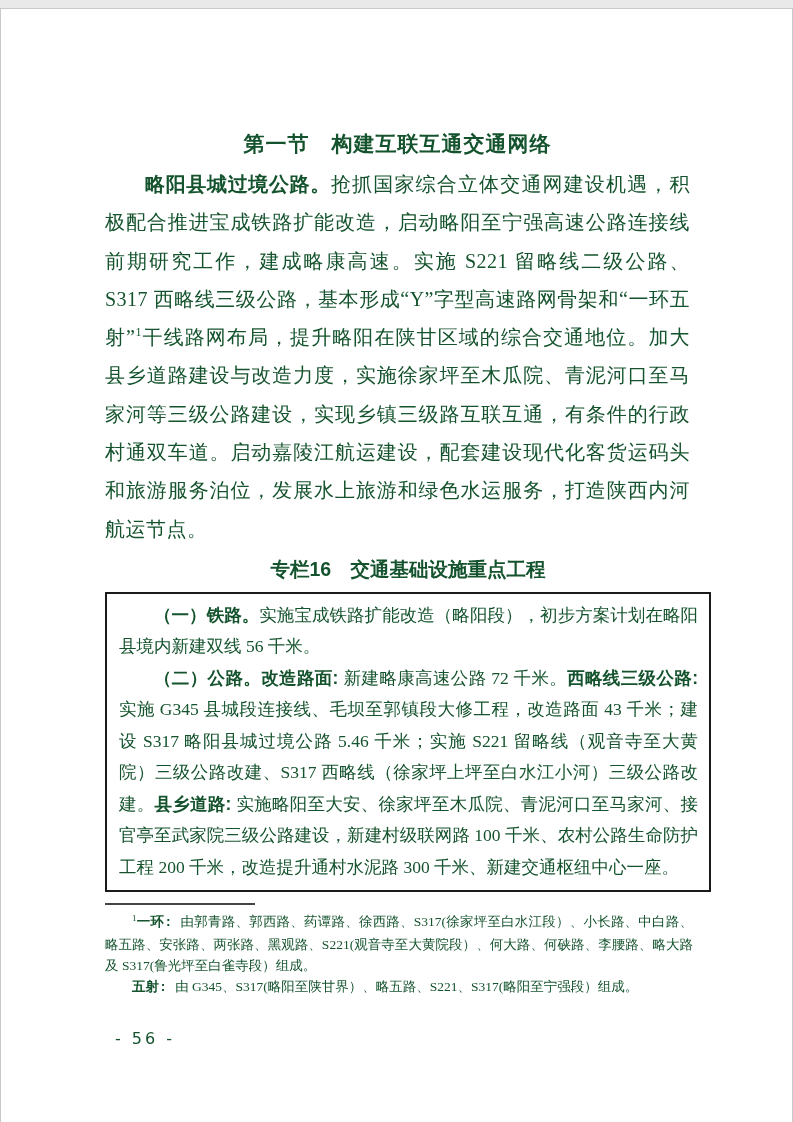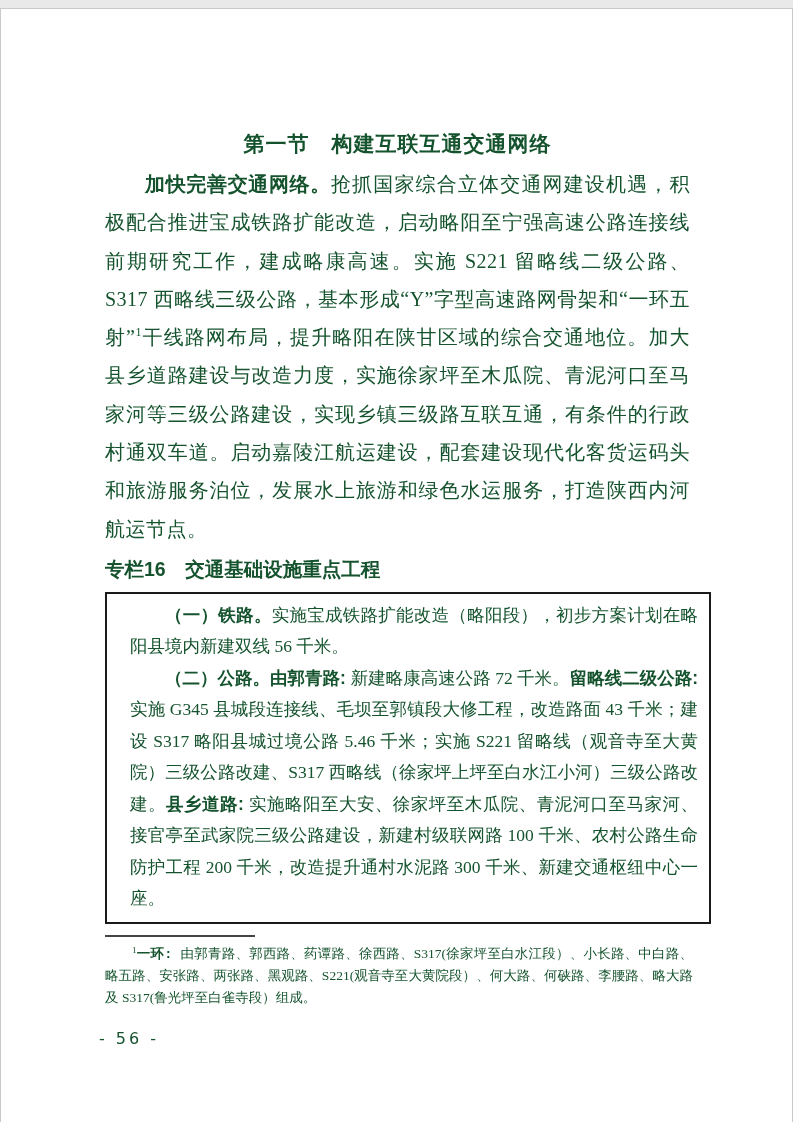--- a/index.html
+++ b/index.html
@@ -52,30 +52,30 @@
   .fnref {
     font-size: 12px;
     vertical-align: super;
     line-height: 0;
   }
   .panel-title {
     width: 606px;
     margin: 0 0 9px 0;
     height: 28px;
     line-height: 28px;
-    text-align: left;
+    text-align: center;
     font-family: "Liberation Sans", "DejaVu Sans", sans-serif;
     font-size: 19.5px;
     font-weight: 700;
   }
   .panel-box {
     width: 606px;
     box-sizing: border-box;
     border: 2px solid #1a1a1a;
-    padding: 6px 11px 7px 23px;
+    padding: 6px 11px 7px 12px;
   }
   .box-para {
     margin: 0;
     font-size: 17.5px;
     line-height: 31.5px;
     text-align: justify;
     text-indent: 2em;
   }
   .box-para b {
     font-family: "Liberation Sans", "DejaVu Sans", sans-serif;
@@ -93,48 +93,49 @@
     line-height: 21.3px;
     text-align: justify;
     text-indent: 2em;
   }
   .footnote b {
     font-family: Liberation Mono, monospace;
   }
   .footnote .fnref { font-size: 9px; }
   .page-num {
     position: absolute;
-    left: 98px;
+    left: 114px;
     top: 1020px;
     height: 20px;
     line-height: 20px;
     font-family: "DejaVu Sans", sans-serif;
     font-size: 16px;
     letter-spacing: 3px;
   }
 </style>
 </head>
 <body>
 
 <div class="page">
   <div class="content">
 
     <h1 class="sec-title">第一节　构建互联互通交通网络</h1>
 
-    <p class="body-para"><b>加快完善交通网络。</b><span>抢抓国家综合立体交通网建设机遇，积极配合推进宝成铁路扩能改造，启动略阳至宁强高速公路连接线前期研究工作，建成略康高速。实施 S221 留略线二级公路、S317 西略线三级公路，基本形成“Y”字型高速路网骨架和“一环五射”</span><sup class="fnref">1</sup><span>干线路网布局，提升略阳在陕甘区域的综合交通地位。加大县乡道路建设与改造力度，实施徐家坪至木瓜院、青泥河口至马家河等三级公路建设，实现乡镇三级路互联互通，有条件的行政村通双车道。启动嘉陵江航运建设，配套建设现代化客货运码头和旅游服务泊位，发展水上旅游和绿色水运服务，打造陕西内河航运节点。</span></p>
+    <p class="body-para"><b>略阳县城过境公路。</b><span>抢抓国家综合立体交通网建设机遇，积极配合推进宝成铁路扩能改造，启动略阳至宁强高速公路连接线前期研究工作，建成略康高速。实施 S221 留略线二级公路、S317 西略线三级公路，基本形成“Y”字型高速路网骨架和“一环五射”</span><sup class="fnref">1</sup><span>干线路网布局，提升略阳在陕甘区域的综合交通地位。加大县乡道路建设与改造力度，实施徐家坪至木瓜院、青泥河口至马家河等三级公路建设，实现乡镇三级路互联互通，有条件的行政村通双车道。启动嘉陵江航运建设，配套建设现代化客货运码头和旅游服务泊位，发展水上旅游和绿色水运服务，打造陕西内河航运节点。</span></p>
 
     <h2 class="panel-title">专栏16　交通基础设施重点工程</h2>
 
     <div class="panel-box">
       <p class="box-para"><b>（一）铁路。</b><span>实施宝成铁路扩能改造（略阳段），初步方案计划在略阳县境内新建双线 56 千米。</span></p>
 
-      <p class="box-para"><b>（二）公路。</b><b>由郭青路: </b><span>新建略康高速公路 72 千米。</span><b>留略线二级公路: </b><span>实施 G345 县城段连接线、毛坝至郭镇段大修工程，改造路面 43 千米；建设 S317 略阳县城过境公路 5.46 千米；实施 S221 留略线（观音寺至大黄院）三级公路改建、S317 西略线（徐家坪上坪至白水江小河）三级公路改建。</span><b>县乡道路: </b><span>实施略阳至大安、徐家坪至木瓜院、青泥河口至马家河、接官亭至武家院三级公路建设，新建村级联网路 100 千米、农村公路生命防护工程 200 千米，改造提升通村水泥路 300 千米、新建交通枢纽中心一座。</span></p>
+      <p class="box-para"><b>（二）公路。</b><b>改造路面: </b><span>新建略康高速公路 72 千米。</span><b>西略线三级公路: </b><span>实施 G345 县城段连接线、毛坝至郭镇段大修工程，改造路面 43 千米；建设 S317 略阳县城过境公路 5.46 千米；实施 S221 留略线（观音寺至大黄院）三级公路改建、S317 西略线（徐家坪上坪至白水江小河）三级公路改建。</span><b>县乡道路: </b><span>实施略阳至大安、徐家坪至木瓜院、青泥河口至马家河、接官亭至武家院三级公路建设，新建村级联网路 100 千米、农村公路生命防护工程 200 千米，改造提升通村水泥路 300 千米、新建交通枢纽中心一座。</span></p>
     </div>
 
     <div class="fn-divider"></div>
 
     <p class="footnote"><sup class="fnref">1</sup><b>一环: </b><span>由郭青路、郭西路、药谭路、徐西路、S317(徐家坪至白水江段）、小长路、中白路、略五路、安张路、两张路、黑观路、S221(观音寺至大黄院段）、何大路、何硖路、李腰路、略大路及 S317(鲁光坪至白雀寺段）组成。</span></p>
 
+    <p class="footnote"><b>五射: </b><span>由 G345、S317(略阳至陕甘界）、略五路、S221、S317(略阳至宁强段）组成。</span></p>
 
   </div>
 
   <div class="page-num">- 56 -</div>
 </div>
 
 </body></html>

